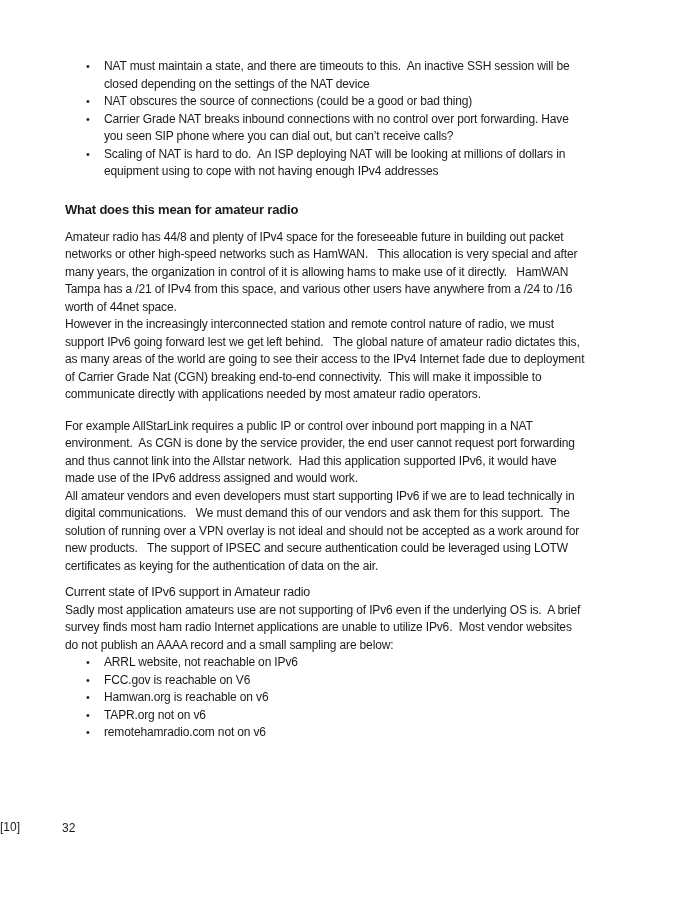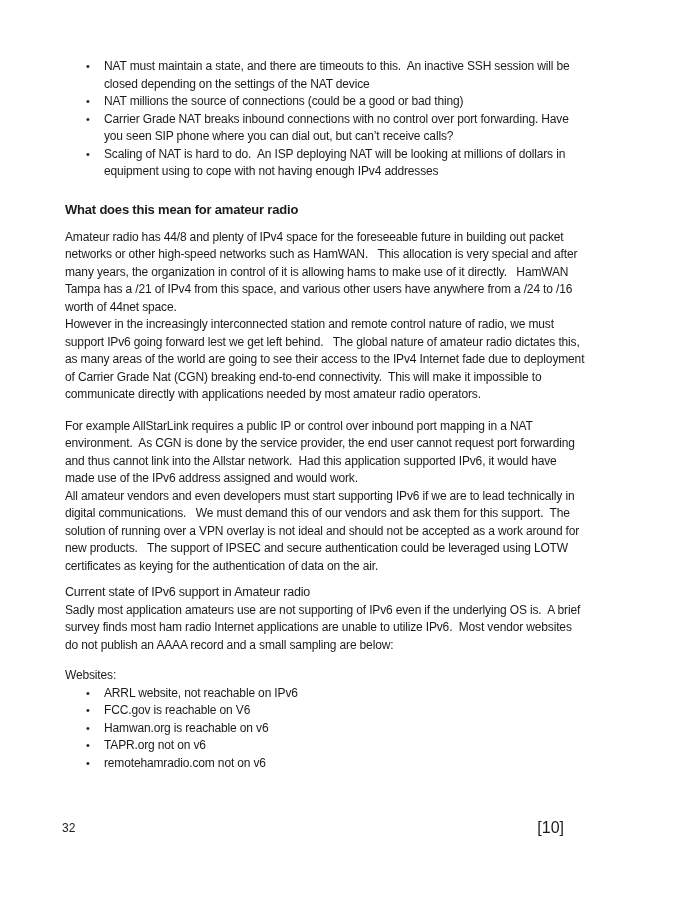--- a/index.html
+++ b/index.html
@@ -74,39 +74,39 @@
     left: 62px;
     top: 821px;
     font-size: 12px;
     line-height: 15px;
   }
   .footer-citation {
     position: absolute;
     left: 0;
     top: 820px;
     width: 564px;
-    text-align: right;
-    font-size: 16px;
+    text-align: left;
+    font-size: 12px;
     line-height: 15px;
   }
 </style>
 </head>
 <body>
 
 <div class="page">
 
   <ul class="doc-list">
     <li>
       <span class="bullet">•</span>
       <span class="li-text">NAT must maintain a state, and there are timeouts to this.  An inactive SSH session will be
 closed depending on the settings of the NAT device</span>
     </li>
     <li>
       <span class="bullet">•</span>
-      <span class="li-text">NAT millions the source of connections (could be a good or bad thing)</span>
+      <span class="li-text">NAT obscures the source of connections (could be a good or bad thing)</span>
     </li>
     <li>
       <span class="bullet">•</span>
       <span class="li-text">Carrier Grade NAT breaks inbound connections with no control over port forwarding. Have
 you seen SIP phone where you can dial out, but can’t receive calls?</span>
     </li>
     <li>
       <span class="bullet">•</span>
       <span class="li-text">Scaling of NAT is hard to do.  An ISP deploying NAT will be looking at millions of dollars in
 equipment using to cope with not having enough IPv4 addresses</span>
@@ -137,21 +137,20 @@
 solution of running over a VPN overlay is not ideal and should not be accepted as a work around for
 new products.   The support of IPSEC and secure authentication could be leveraged using LOTW
 certificates as keying for the authentication of data on the air.</p>
 
   <h2 class="subsection-heading">Current state of IPv6 support in Amateur radio</h2>
 
   <p class="body-text">Sadly most application amateurs use are not supporting of IPv6 even if the underlying OS is.  A brief
 survey finds most ham radio Internet applications are unable to utilize IPv6.  Most vendor websites
 do not publish an AAAA record and a small sampling are below:</p>
 
-  <p class="body-text mt-websites">Websites:</p>
 
   <ul class="doc-list mt-weblist">
     <li>
       <span class="bullet">•</span>
       <span class="li-text">ARRL website, not reachable on IPv6</span>
     </li>
     <li>
       <span class="bullet">•</span>
       <span class="li-text">FCC.gov is reachable on V6</span>
     </li>

